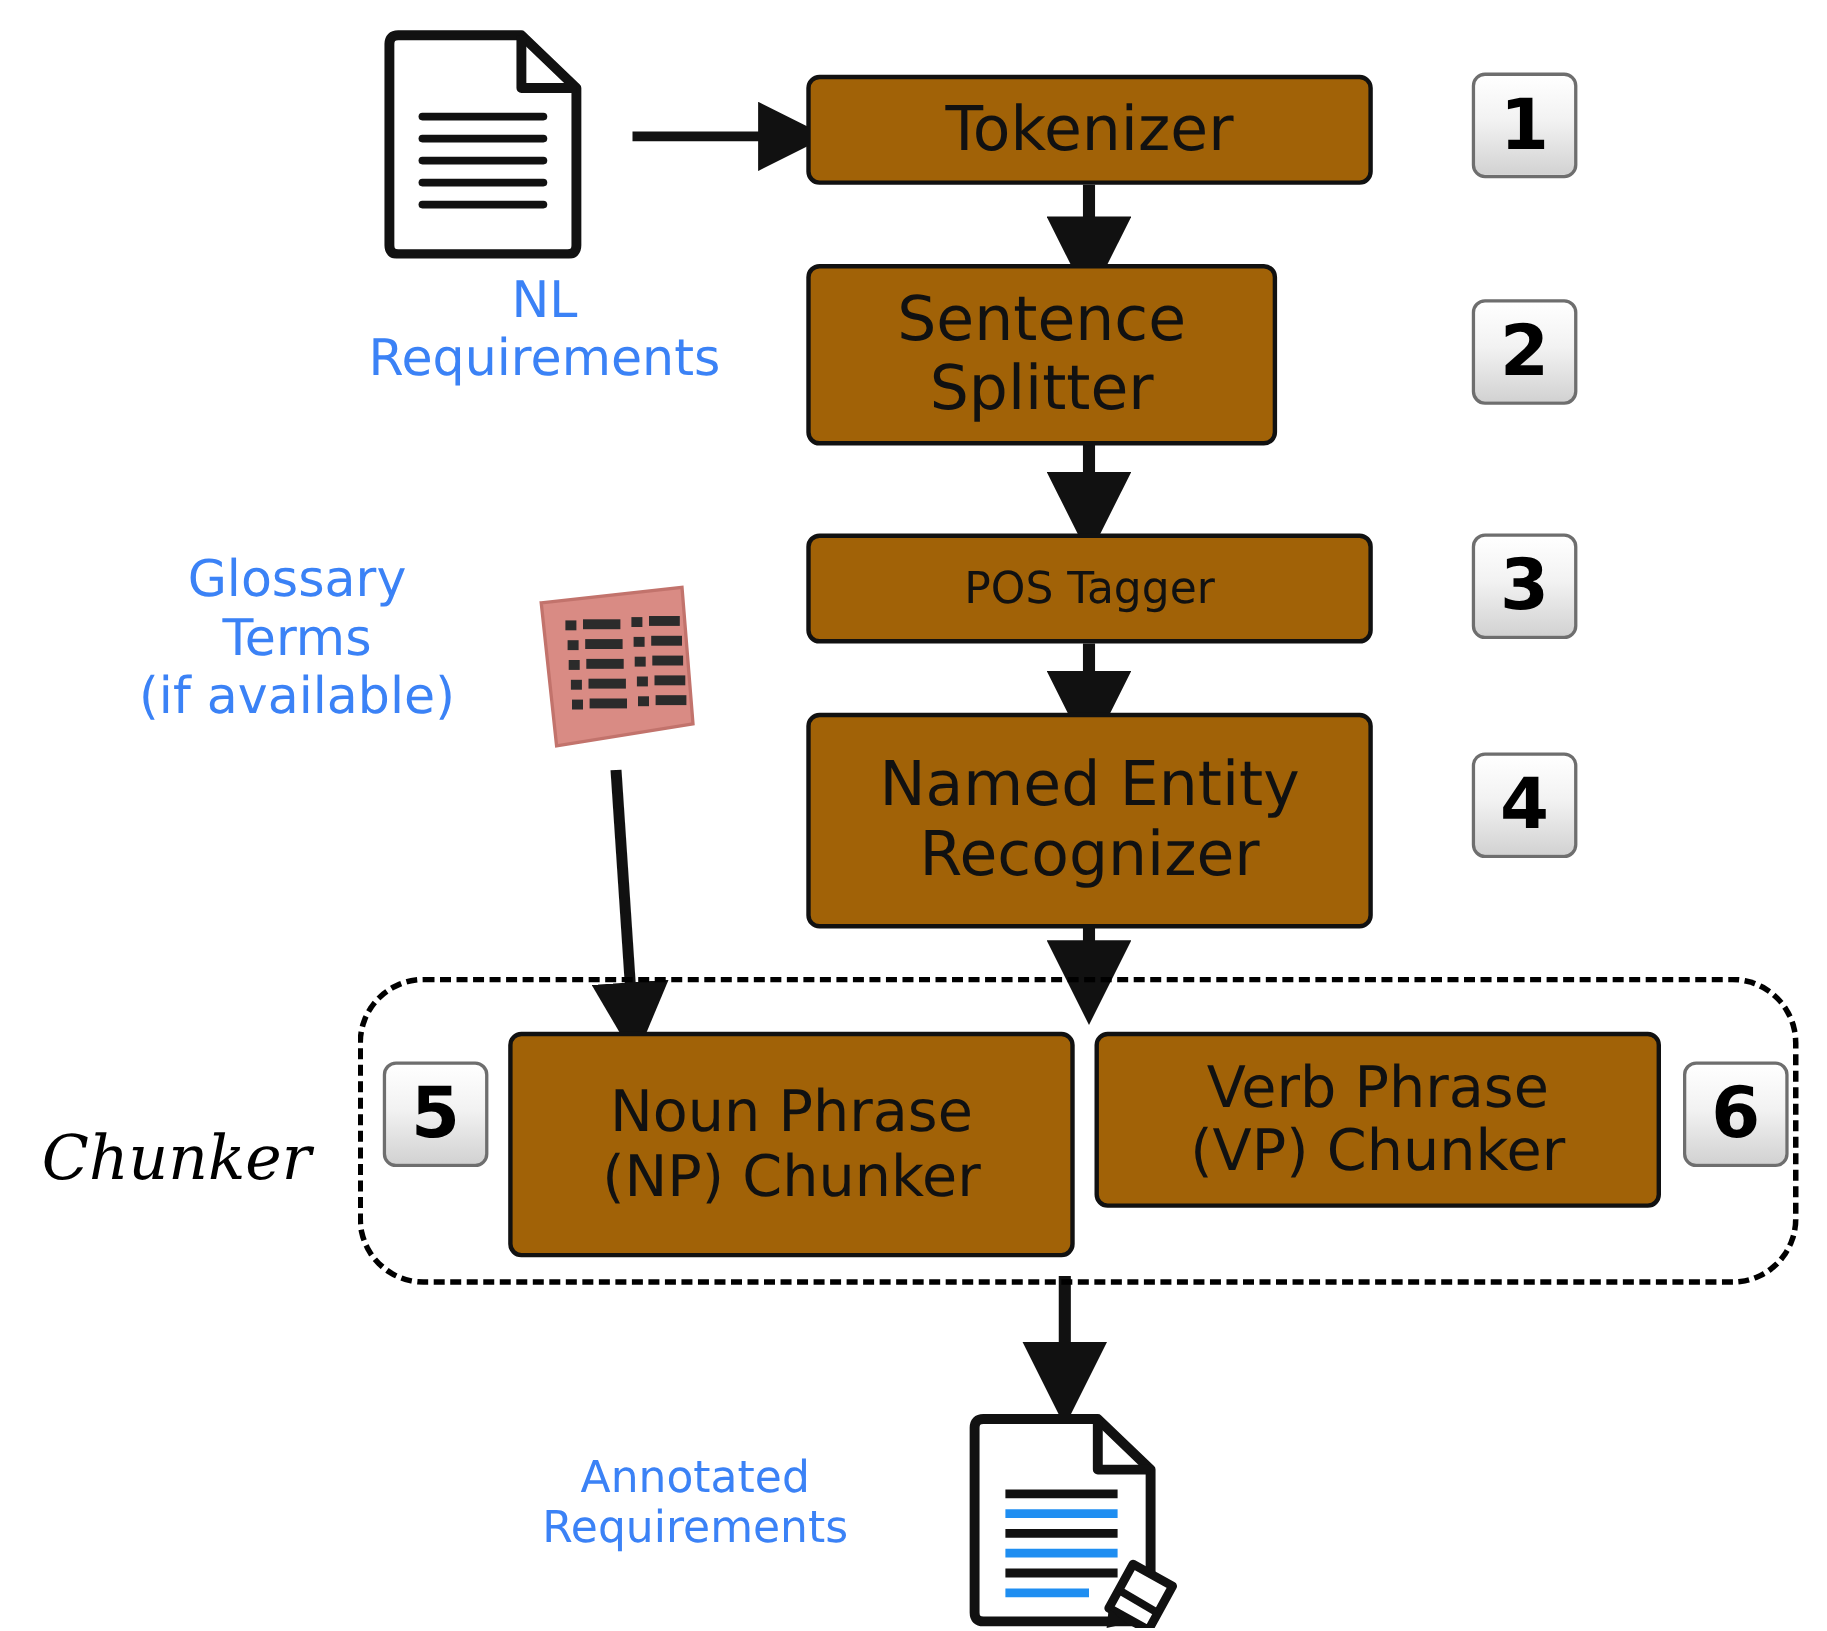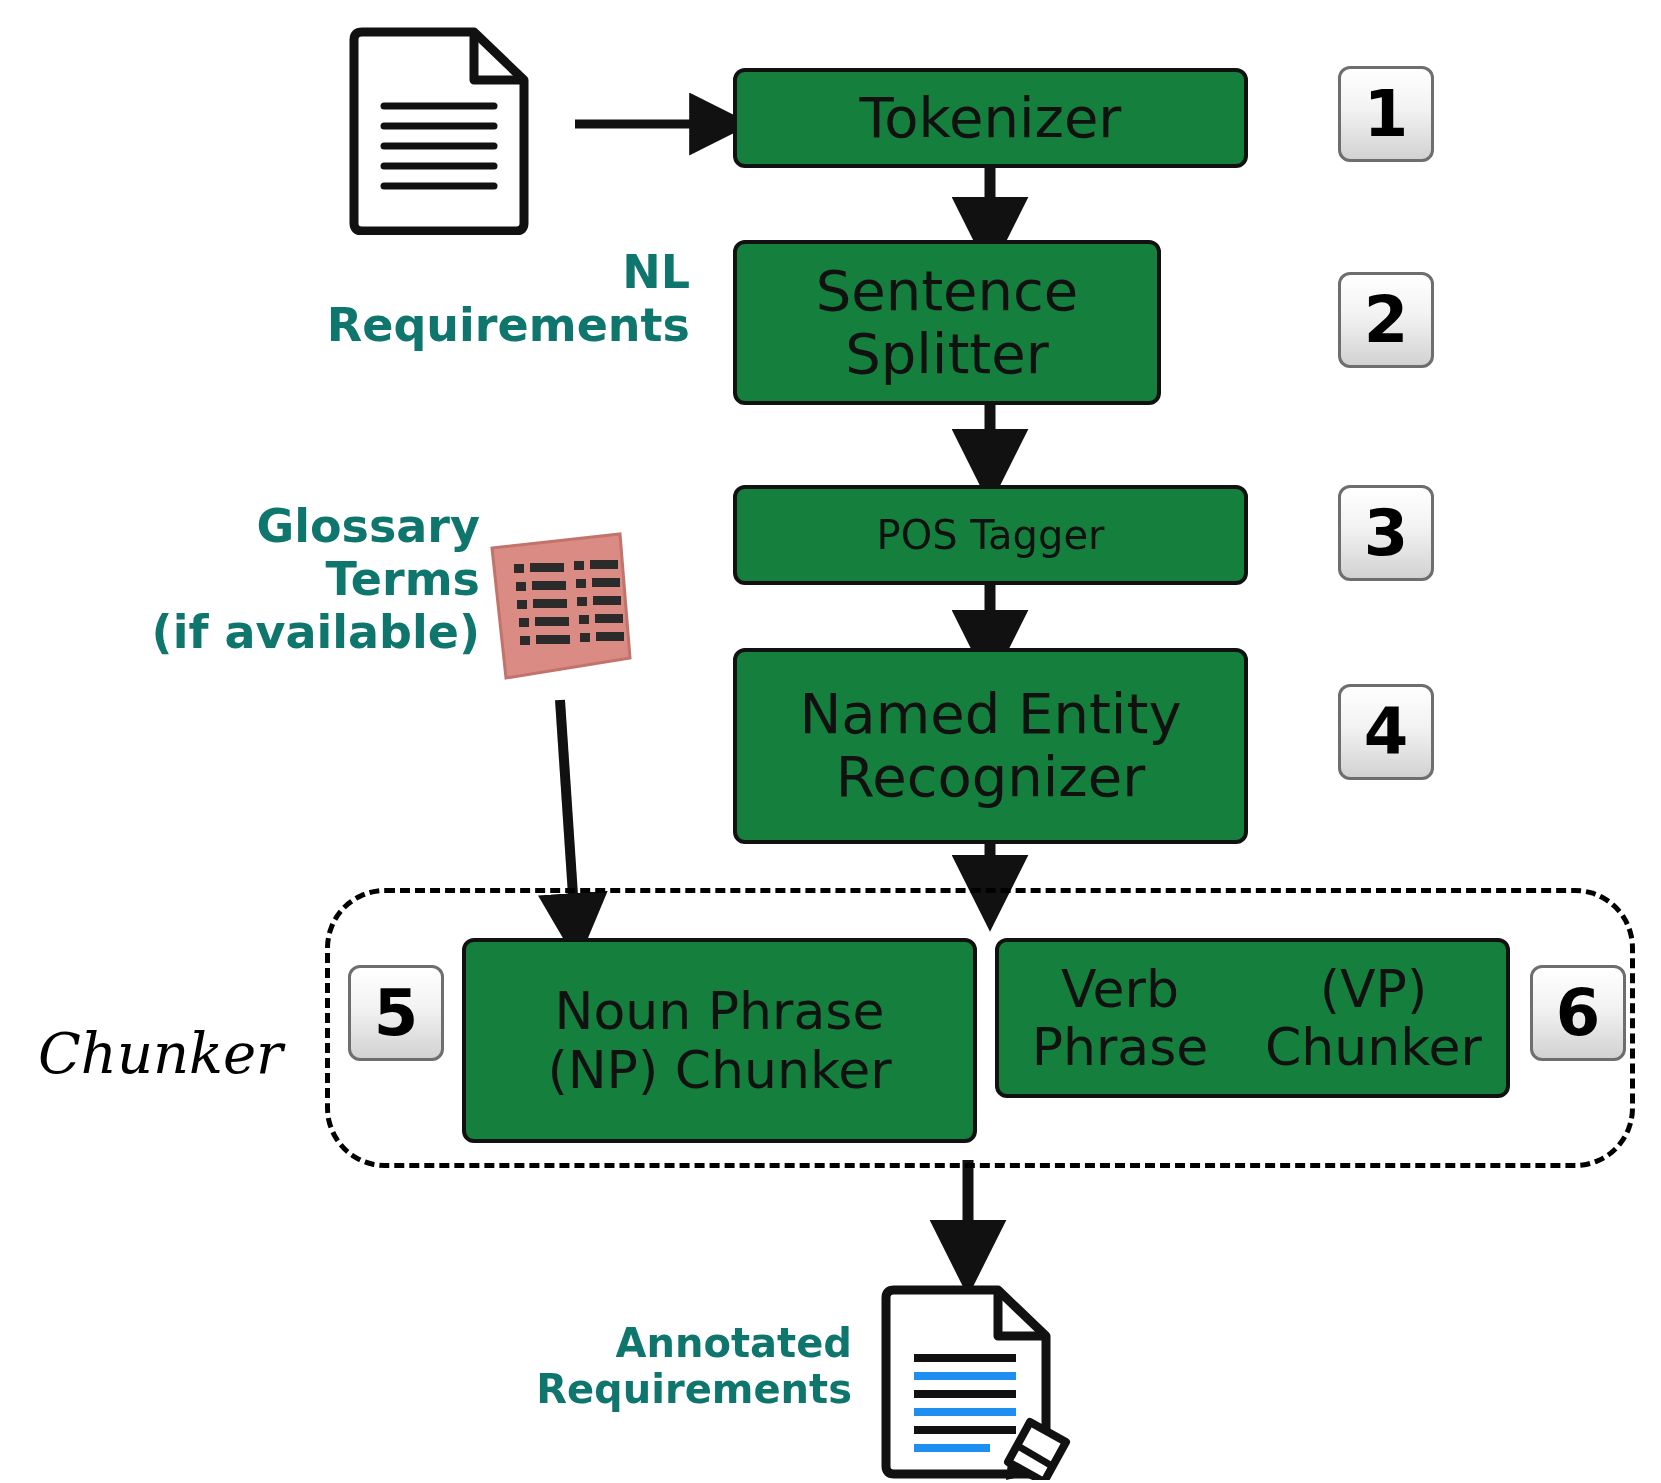--- a/index.html
+++ b/index.html
@@ -15,21 +15,21 @@
     font-family: "Liberation Sans", sans-serif;
     overflow: hidden;
   }
 
   
   .proc-box {
     position: absolute;
     box-sizing: border-box;
     border: 4px solid #111111;
     border-radius: 12px;
-    background: #15803d;
+    background: #a16207;
     display: flex;
     align-items: center;
     justify-content: center;
     text-align: center;
     font-family: "DejaVu Sans", sans-serif;
     font-weight: 400;
     color: #111111;
     line-height: 1.12;
   }
 
@@ -48,23 +48,23 @@
     font-family: "DejaVu Sans", sans-serif;
     font-weight: 700;
     font-size: 64px;
     color: #000000;
   }
 
   
   .label {
     position: absolute;
     font-family: "DejaVu Sans", sans-serif;
-    font-weight: 700;
-    color: #0f766e;
-    text-align: right;
+    font-weight: 400;
+    color: #3b82f6;
+    text-align: center;
     line-height: 1.15;
   }
   .label-italic {
     position: absolute;
     font-family: "DejaVu Serif", serif;
     font-style: italic;
     font-weight: 400;
     color: #000000;
     line-height: 1.1;
   }
@@ -209,21 +209,21 @@
 
   <div class="badge" style="left:348px; top:965px;">
     <span>5</span>
   </div>
 
   <div class="proc-box" style="left:462px; top:938px; width:515px; height:205px; font-size:52px; flex-direction:column;">
     <span>Noun Phrase</span>
     <span>(NP) Chunker</span>
   </div>
 
-  <div class="proc-box" style="left:995px; top:938px; width:515px; height:160px; font-size:52px; flex-direction:row;">
+  <div class="proc-box" style="left:995px; top:938px; width:515px; height:160px; font-size:52px; flex-direction:column;">
     <span>Verb Phrase</span>
     <span>(VP) Chunker</span>
   </div>
 
   <div class="badge" style="left:1530px; top:965px;">
     <span>6</span>
   </div>
 
   <div class="label" style="left:412px; top:1320px; width:440px; font-size:40px;">
     <div>Annotated</div>

